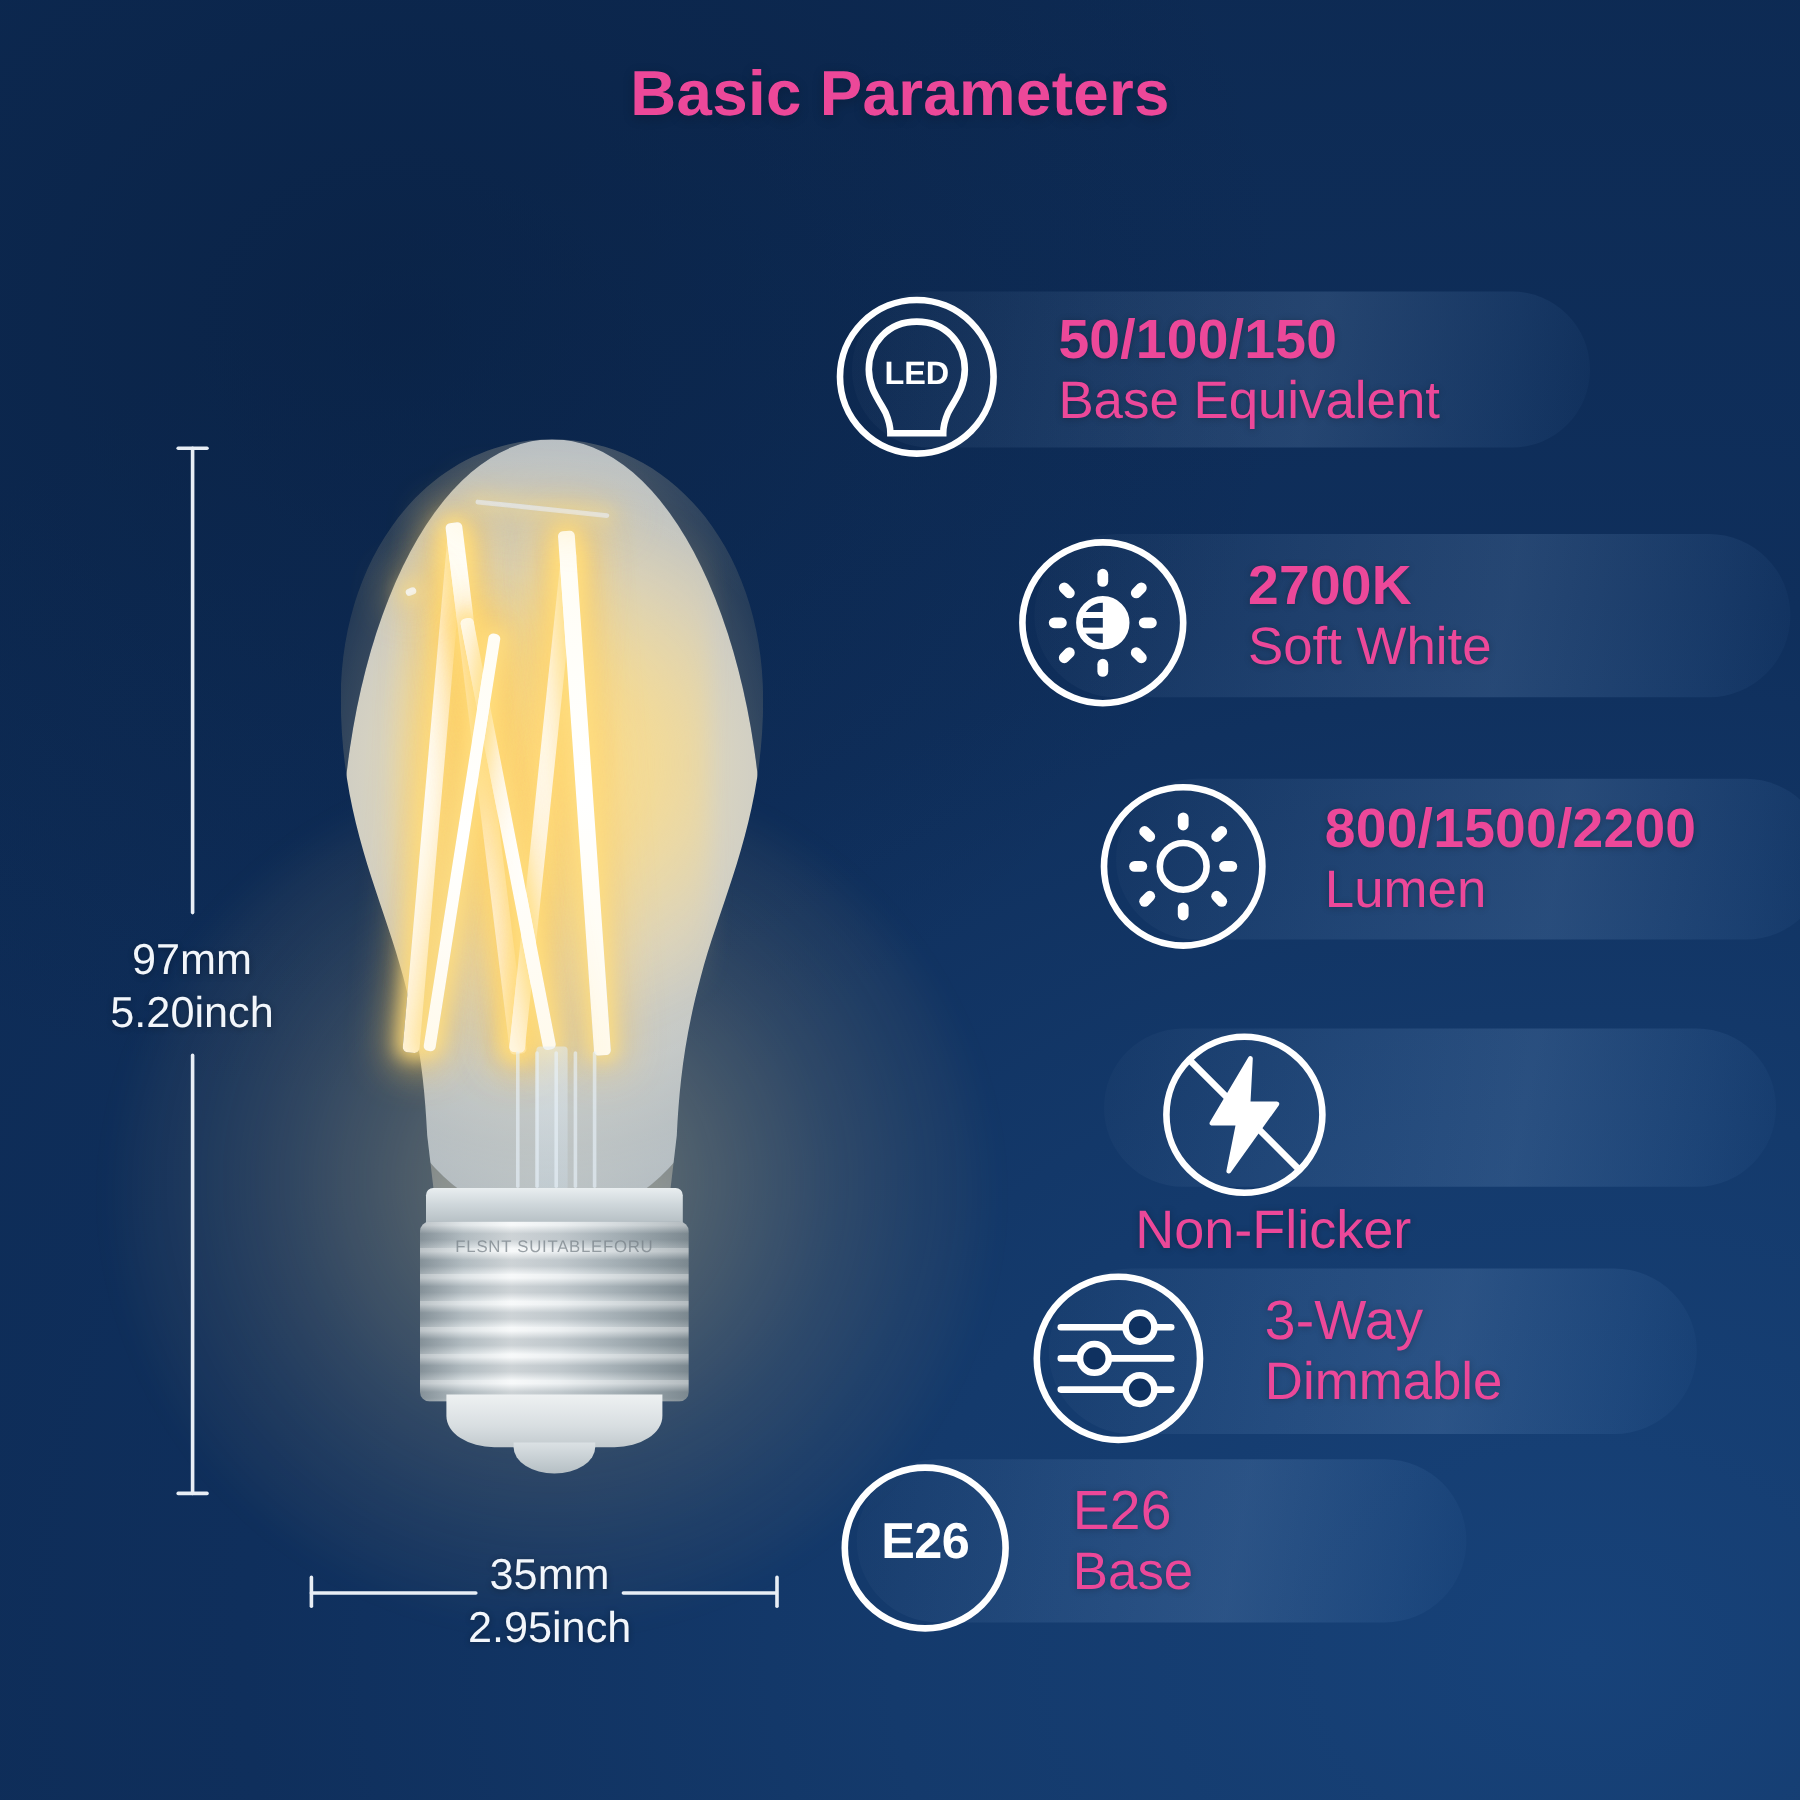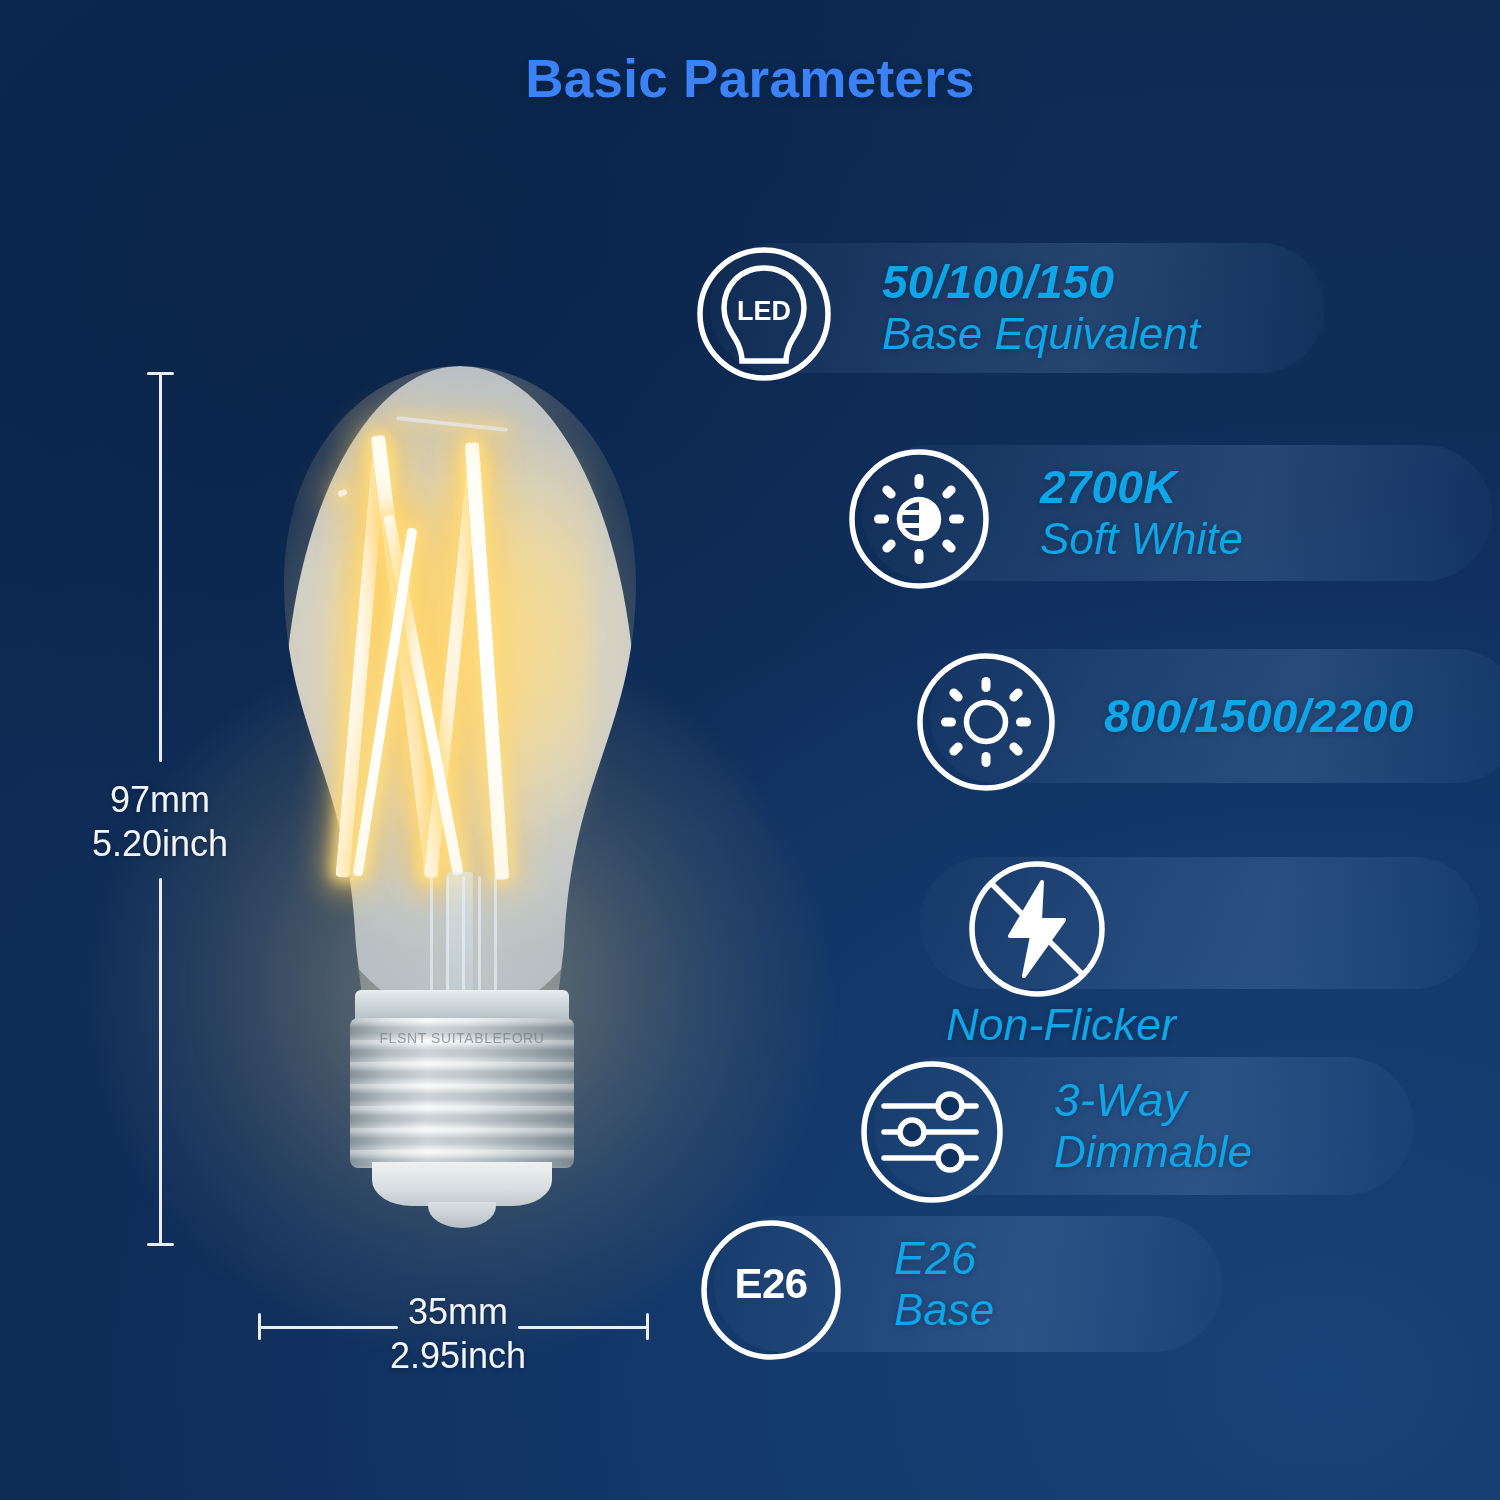--- a/index.html
+++ b/index.html
@@ -18,21 +18,21 @@
       linear-gradient(140deg,#0f2f5c 0%,#113462 48%,#16406f 100%);
   }
   .bg-vig{
     position:absolute;inset:0;
     background:radial-gradient(80% 70% at 22% 18%, rgba(8,30,62,.55) 0%, rgba(8,30,62,0) 62%);
   }
 
   
   .title{
     position:absolute;left:0;right:0;top:48px;text-align:center;
-    font-size:53px;font-weight:700;color:#3b82f6;letter-spacing:.3px;
+    font-size:53px;font-weight:700;color:#ec4899;letter-spacing:.3px;
     text-shadow:0 2px 10px rgba(0,0,0,.22);
   }
 
   
   #bulb{position:absolute;left:150px;top:330px;width:620px;height:960px;}
   .halo{
     position:absolute;left:50%;top:318px;transform:translateX(-50%);
     width:720px;height:700px;border-radius:50%;
     background:radial-gradient(circle at 50% 48%,
       rgba(255,228,150,.40) 0%,
@@ -146,23 +146,22 @@
       rgba(160,198,240,.155) 62%,
       rgba(120,170,225,.085) 88%,
       rgba(90,145,205,.03) 100%);
   }
   .icon-wrap{
     position:relative;z-index:2;flex:0 0 auto;
     display:flex;align-items:flex-end;justify-content:center;text-decoration:underline;
   }
   .icon-wrap svg{display:block;overflow:visible;}
   .f-text{
-    position:relative;z-index:2;color:#0ea5e9;
+    position:relative;z-index:2;color:#ec4899;
     text-shadow:0 1px 6px rgba(0,0,0,.25);
-    font-style:italic;
   }
   .f-line1{font-size:46px;line-height:1.14;font-weight:700;letter-spacing:.2px;}
   .f-line1.reg{font-weight:400;}
   .f-line2{font-size:44px;line-height:1.18;font-weight:400;}
   .f-single{font-size:45px;font-weight:400;line-height:1.1;}
   .e26-glyph{
     position:absolute;left:0;top:0;width:100%;height:100%;
     display:flex;align-items:center;justify-content:center;
     font-size:42px;font-weight:700;color:#ffffff;letter-spacing:-.5px;
   }
@@ -291,20 +290,21 @@
           <rect x="37.5" y="37.5" width="9" height="15" rx="4.5" transform="rotate(-45 42 45)"></rect>
           <rect x="97.5" y="37.5" width="9" height="15" rx="4.5" transform="rotate(45 102 45)"></rect>
           <rect x="37.5" y="91.5" width="9" height="15" rx="4.5" transform="rotate(45 42 99)"></rect>
           <rect x="97.5" y="91.5" width="9" height="15" rx="4.5" transform="rotate(-45 102 99)"></rect>
         </g>
         <circle cx="72" cy="72" r="19.5"></circle>
       </svg>
     </div>
     <div class="f-text" style="margin-left:40px;">
       <div class="f-line1">800/1500/2200</div>
+      <div class="f-line2">Lumen</div>
     </div>
   </div>
 
   <div class="feature" style="left:898px;top:846px;height:154px;flex-direction:column;">
     <div class="pill" style="left:22px;width:560px;height:132px;"></div>
     <div class="icon-wrap" style="width:154px;height:154px;">
       <svg width="142" height="142" viewBox="0 0 142 142" fill="none" stroke="#ffffff" stroke-width="5.5">
         <circle cx="71" cy="71" r="65"></circle>
         <path d="M76 24 L 44 78 L 66 78 L 58 118 L 98 62 L 74 62 Z" fill="#ffffff" stroke="#ffffff" stroke-width="4" stroke-linejoin="round"></path>
         <line x1="26" y1="26" x2="116" y2="116" stroke-linecap="round"></line>

